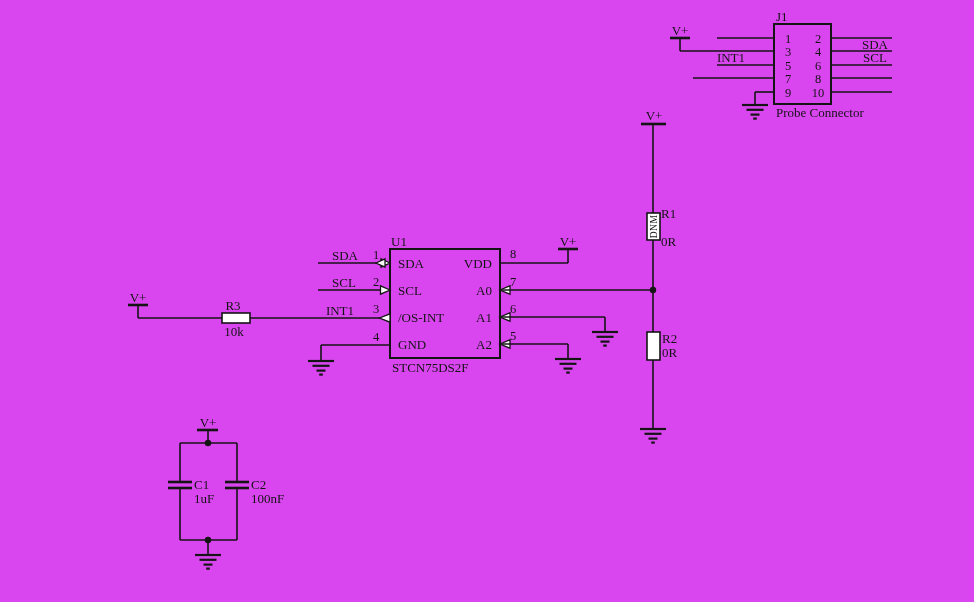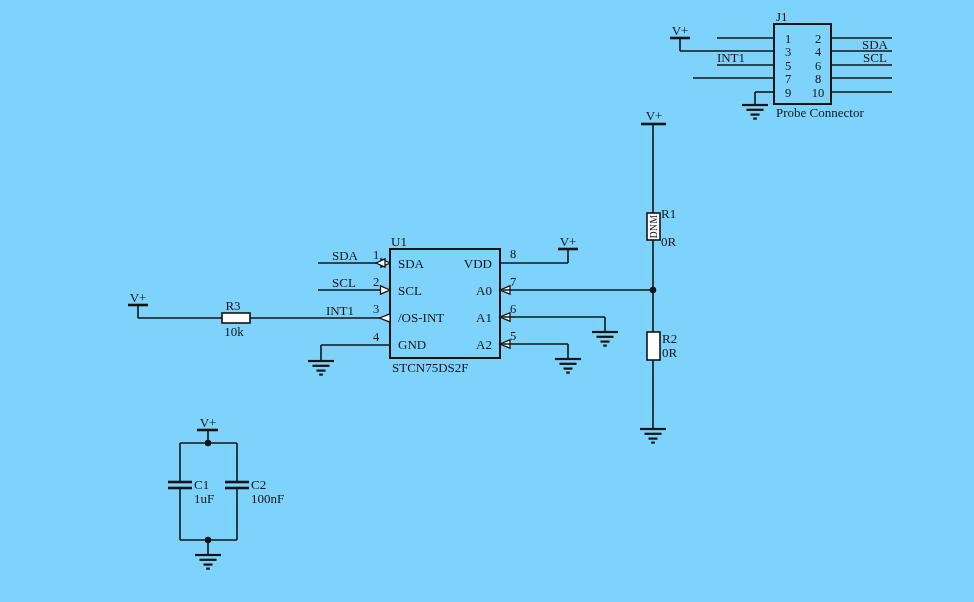--- a/index.html
+++ b/index.html
@@ -1,16 +1,16 @@
 <!DOCTYPE html>
 <html><head>
 <meta charset="utf-8">
 <style>
   html,body{margin:0;padding:0;background:#ffffff;}
-  #stage{position:relative;width:974px;height:602px;background:#7dd3fc;overflow:hidden;
+  #stage{position:relative;width:974px;height:602px;background:#d946ef;overflow:hidden;
          font-family:"Liberation Serif", serif;text-align:right;}
   svg{display:block;}
   svg line, svg rect, svg polyline{stroke:#141414;fill:none;stroke-width:1.6;}
   svg rect.box{stroke-width:2;}
   svg rect.part{stroke-width:1.6;fill:#ffffff;}
   svg line.bar{stroke-width:2.6;}
   svg line.plate{stroke-width:2.6;}
   .gnd line{stroke:#141414;stroke-width:2.2;}
   polygon.arr{fill:#ffffff;stroke:#141414;stroke-width:1.3;}
   circle.dot{fill:#141414;stroke:none;}

